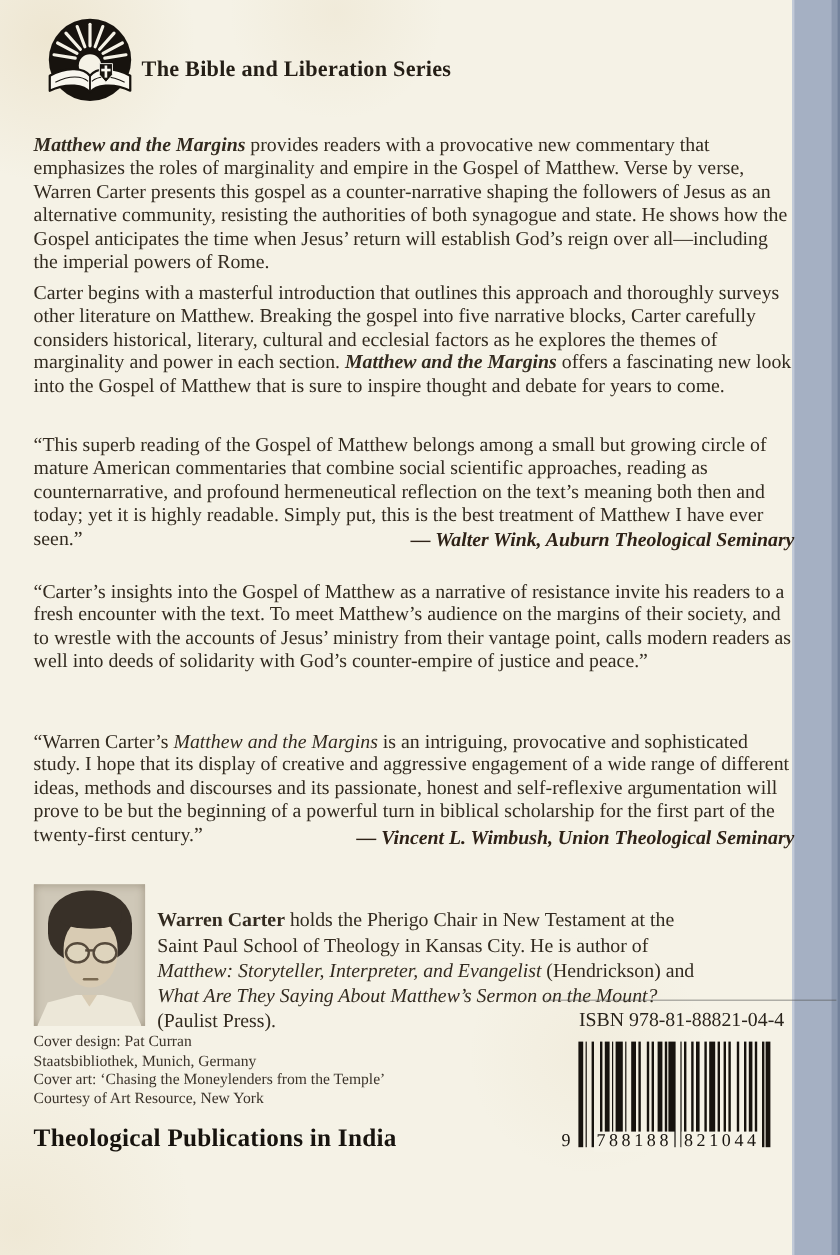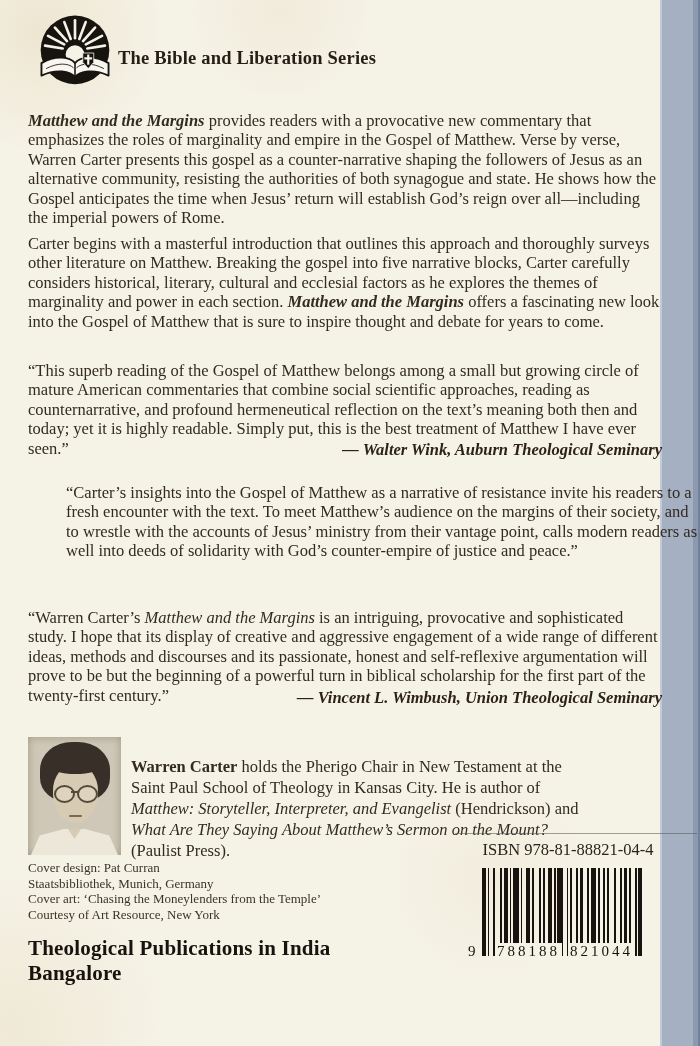--- a/index.html
+++ b/index.html
@@ -20,21 +20,21 @@
   .spine .edge-dark{position:absolute;right:0;top:0;width:7px;height:100%;background:#8c99af;}
   .spine .edge-darkest{position:absolute;right:0;top:0;width:2px;height:100%;background:#72819a;}
 
   .logo{position:absolute;left:36px;top:13px;width:78px;height:80px;}
   .series-title{position:absolute;left:118px;top:48px;font-size:18.5px;font-weight:700;letter-spacing:.2px;color:#241e16;}
 
   .body-text{position:absolute;left:28px;width:634px;font-size:16.5px;line-height:19.6px;text-align:left;color:#332b20;}
   .para1{top:94px;}
   .para2{top:217px;}
   .q1{top:344px;}
-  .q2{top:466px;margin-left:38px;}
+  .q2{top:466px;}
   .q3{top:591px;}
   .attr{position:absolute;left:28px;width:634px;text-align:right;font-size:16.5px;font-weight:700;font-style:italic;color:#2e2217;}
   .attr1{top:440px;}
   .attr2{top:562px;}
   .attr3{top:688px;padding-right:22px;}
 
   .seg-n{font-style:normal;font-weight:normal;}
   .seg-i{font-style:italic;}
   .seg-b{font-weight:700;}
   .seg-bi{font-weight:700;font-style:italic;}
@@ -202,16 +202,15 @@
 
   <div class="credits">
     <div>Cover design: Pat Curran</div>
     <div>Staatsbibliothek, Munich, Germany</div>
     <div>Cover art: ‘Chasing the Moneylenders from the Temple’</div>
     <div>Courtesy of Art Resource, New York</div>
   </div>
 
   <div class="publisher">
     <div>Theological Publications in India</div>
-    <div>Bangalore</div>
   </div>
 
 </div>
 
 </body></html>

